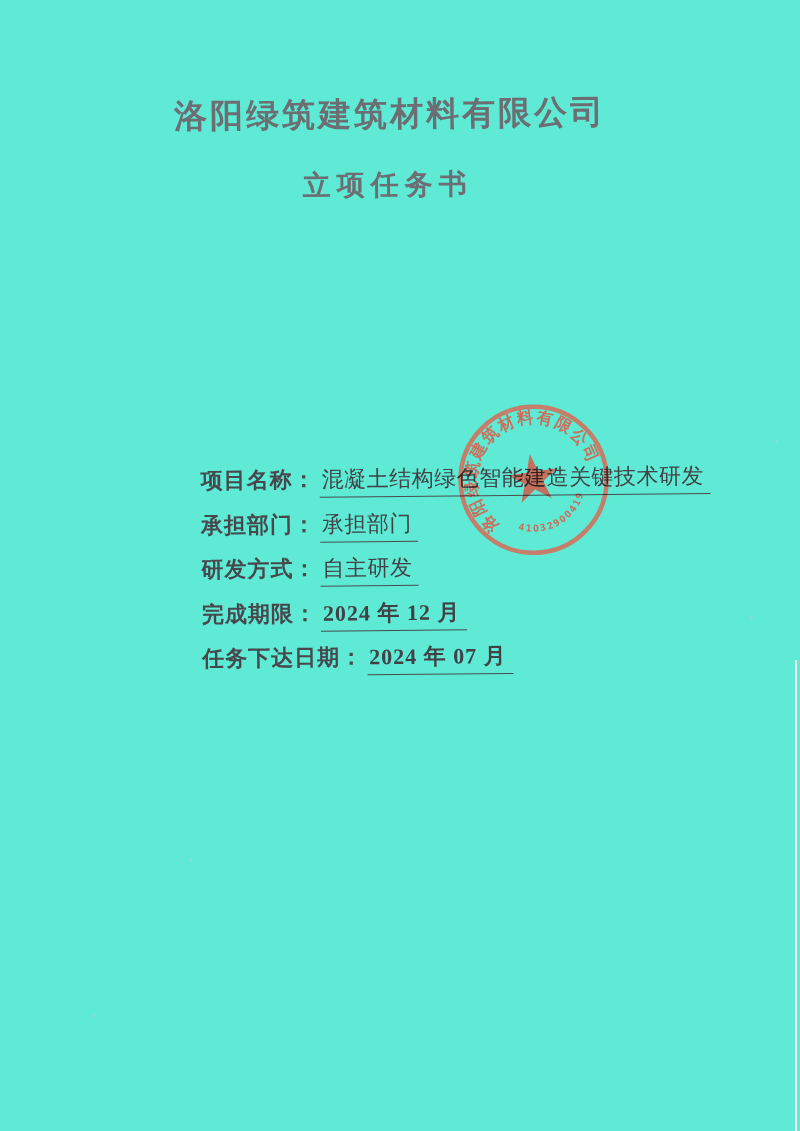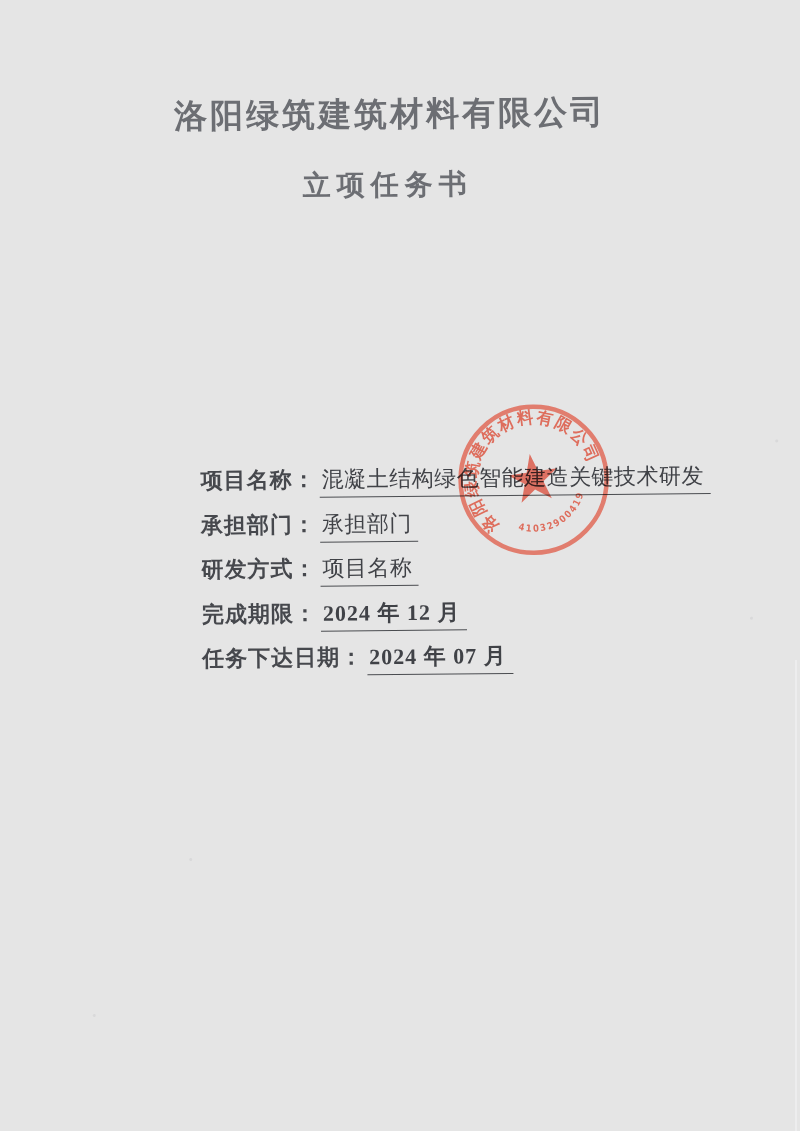--- a/index.html
+++ b/index.html
@@ -4,21 +4,21 @@
 <style>
   html, body {
     margin: 0;
     padding: 0;
     background: #ffffff;
   }
   .page {
     position: relative;
     width: 800px;
     height: 1131px;
-    background: #e5e5e5;
+    background: #5eead4;
     overflow: hidden;
     font-family: "Liberation Serif", "DejaVu Serif", serif;
   }
   .skew {
     position: absolute;
     inset: 0;
     transform: rotate(-0.55deg);
     transform-origin: 400px 420px;
   }
   .doc-title {
@@ -122,21 +122,21 @@
     <h2 class="doc-subtitle">立项任务书</h2>
 
     <div class="fields">
       <div class="row">
         <span class="lbl">项目名称：</span><span class="val">混凝土结构绿色智能建造关键技术研发</span>
       </div>
       <div class="row">
         <span class="lbl">承担部门：</span><span class="val">承担部门</span>
       </div>
       <div class="row">
-        <span class="lbl">研发方式：</span><span class="val">项目名称</span>
+        <span class="lbl">研发方式：</span><span class="val">自主研发</span>
       </div>
       <div class="row">
         <span class="lbl">完成期限：</span><span class="val bold">2024 年 12 月</span>
       </div>
       <div class="row">
         <span class="lbl">任务下达日期：</span><span class="val bold">2024 年 07 月</span>
       </div>
     </div>
 
     <div class="stamp">

